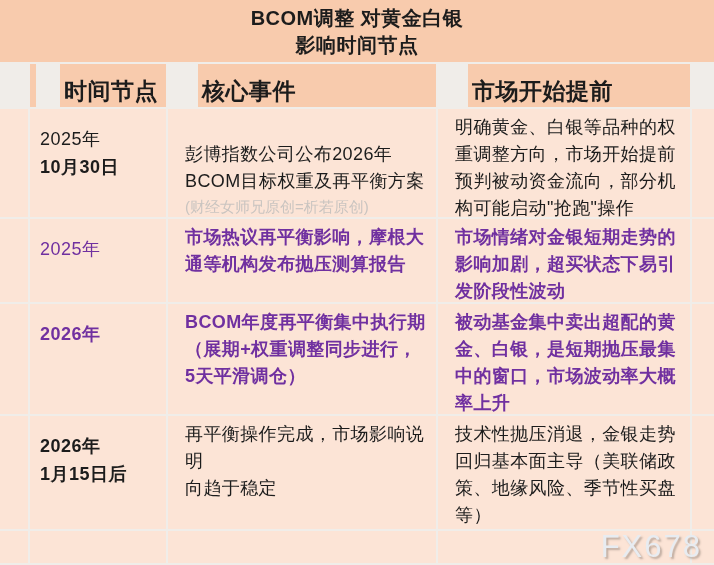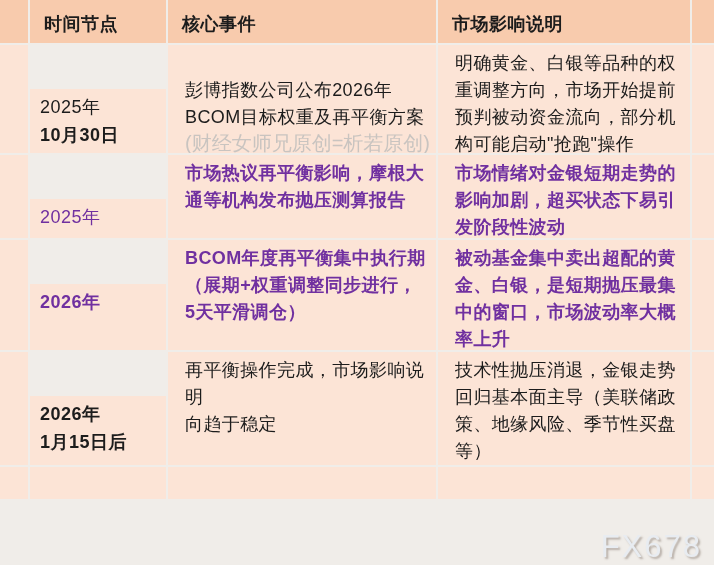--- a/index.html
+++ b/index.html
@@ -23,62 +23,67 @@
   .grid {
     display:grid;
     grid-template-columns:28px 136px 268px 252px 22px;
     grid-template-rows:43px 108px 83px 110px 113px 32px;
     gap:2px;
   }
   .trow { display:contents; }
   .cell { background:var(--body-bg,#FCE4D6); box-sizing:border-box; overflow:hidden; }
   .hcell {
     background:var(--header-bg,#F8CBAD);
-    font-weight:bold; font-size:18px;
-    padding:12px 2px 0 14px;
+    font-weight:bold; font-size:23px;
+    padding:12px 2px 0 4px;
     letter-spacing:0.5px;
+    margin-left:30px;
   }
-  .time { font-size:18px; line-height:28px; padding:4px 2px 0 10px; letter-spacing:0.5px;margin-top:44px; }
+  .time { font-size:18px; line-height:28px; padding:16px 2px 0 10px; letter-spacing:0.5px; }
   .time span { display:block; }
   .txt {
     font-size:18px; line-height:27px;
     padding:5px 4px 0 17px;
     white-space:pre-line;
     letter-spacing:0.4px;
   }
   .w400 { font-weight:400; }
   .w700 { font-weight:700; }
   .purple { color:var(--purple,#7030A0); }
   .note {
-    font-size:20px; line-height:24px;
+    font-size:15px; line-height:24px;
     color:var(--note-gray,#C9C4C0);
     letter-spacing:0;
     white-space:pre-line;
   }
   .watermark {
     position:absolute;
     right:12px; bottom:0;
     font-size:31px; letter-spacing:2px;
     color:var(--watermark,#E8ECF1);
     text-shadow:2px 2px 2px rgba(130,115,105,0.5);
   }
 </style>
 </head>
 <body>
 
 <div class="sheet">
 
+  <div class="title-band">
+    <span>BCOM调整 对黄金白银</span><br>
+    <span>影响时间节点</span>
+  </div>
 
   <div class="grid">
 
     <div class="trow">
       <div class="cell hcell"></div>
       <div class="cell hcell">时间节点</div>
       <div class="cell hcell">核心事件</div>
-      <div class="cell hcell">市场影响说明</div>
+      <div class="cell hcell">市场开始提前</div>
       <div class="cell hcell"></div>
     </div>
 
     <div class="trow">
       <div class="cell"></div>
       <div class="cell time">
         <span class="w400">2025年</span>
         <span class="w700">10月30日</span>
       </div>
       <div class="cell txt w400">

